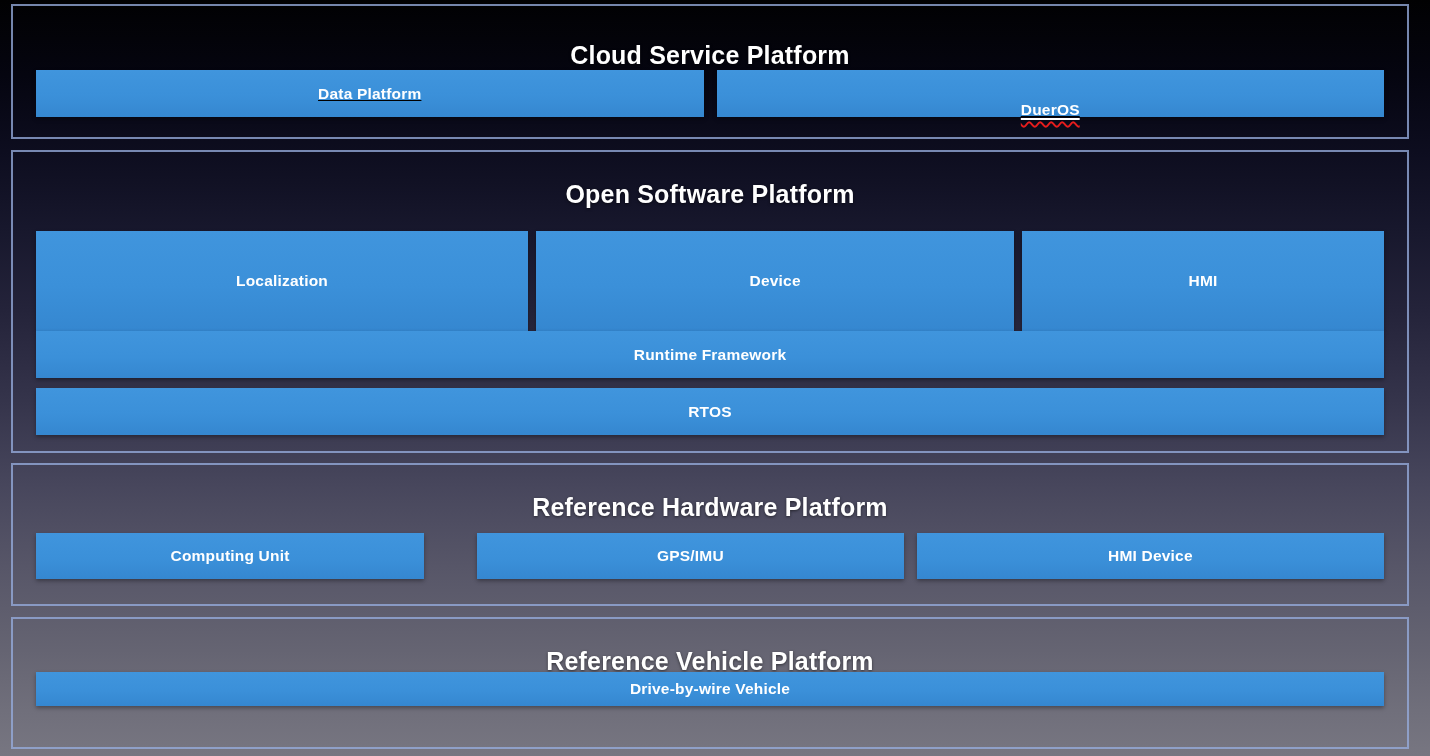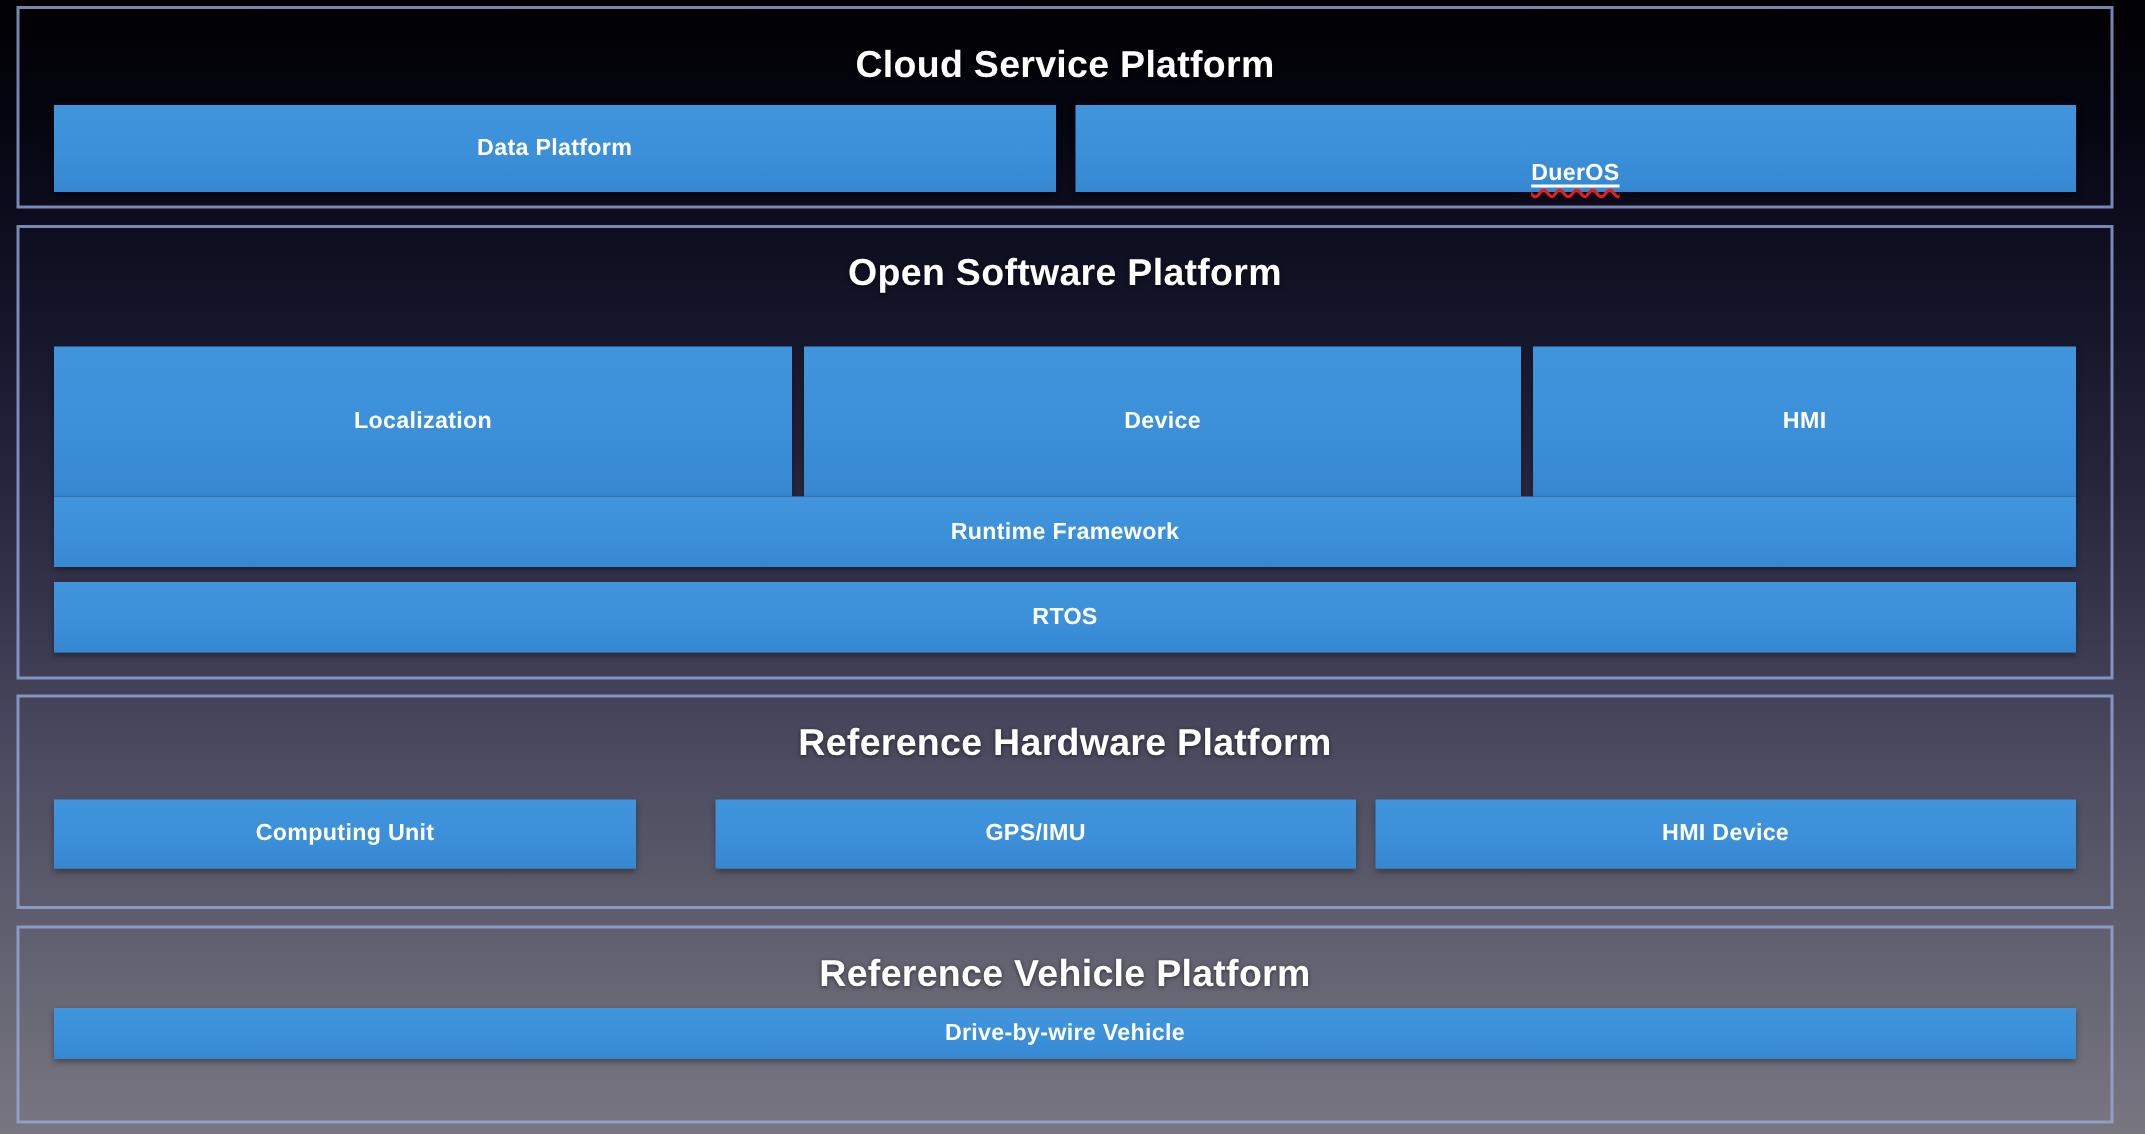--- a/index.html
+++ b/index.html
@@ -23,21 +23,21 @@
       #777681 100%);
   }
   .section {
     position: absolute;
     left: 11px;
     width: 1398px;
     border: 2px solid rgba(150, 172, 220, 0.78);
     box-sizing: border-box;
   }
   .sec-title {
-    margin: 4px;
+    margin: 16px;
     padding-top: 12px;
     text-align: center;
     color: #ffffff;
     font-size: 25px;
     font-weight: 700;
     letter-spacing: 0.2px;
     text-shadow: 0 1px 3px rgba(0,0,0,0.55);
   }
   .s1 { top: 4px;   height: 135px; }
   .s2 { top: 150px; height: 303px; }
@@ -57,21 +57,21 @@
     font-weight: 700;
     font-size: 15.5px;
     display: flex;
     align-items: center;
     justify-content: center;
     text-align: center;
     box-shadow: 0 2px 4px rgba(0, 0, 0, 0.35);
     letter-spacing: 0.2px;
   }
   
-  .s1 .row-boxes { top: 64px; height: 58px; gap: 13px; }
+  .s1 .row-boxes { top: 64px; height: 47px; gap: 13px; text-decoration: underline; }
   .s1 .row-boxes .bluebox { flex: 1 1 0; }
   
   .s2 .row-main { top: 79px; height: 100px; gap: 8px; }
   .s2 .b-localization { flex: 495 1 0; }
   .s2 .b-control      { flex: 481 1 0; }
   .s2 .b-hmi          { flex: 364 1 0; }
   .s2 .row-bar1 { top: 179px; height: 47px; border-radius: 19px; }
   .s2 .row-bar2 { top: 236px; height: 47px; }
   .row-full .bluebox { flex: 1 1 0; }
   

